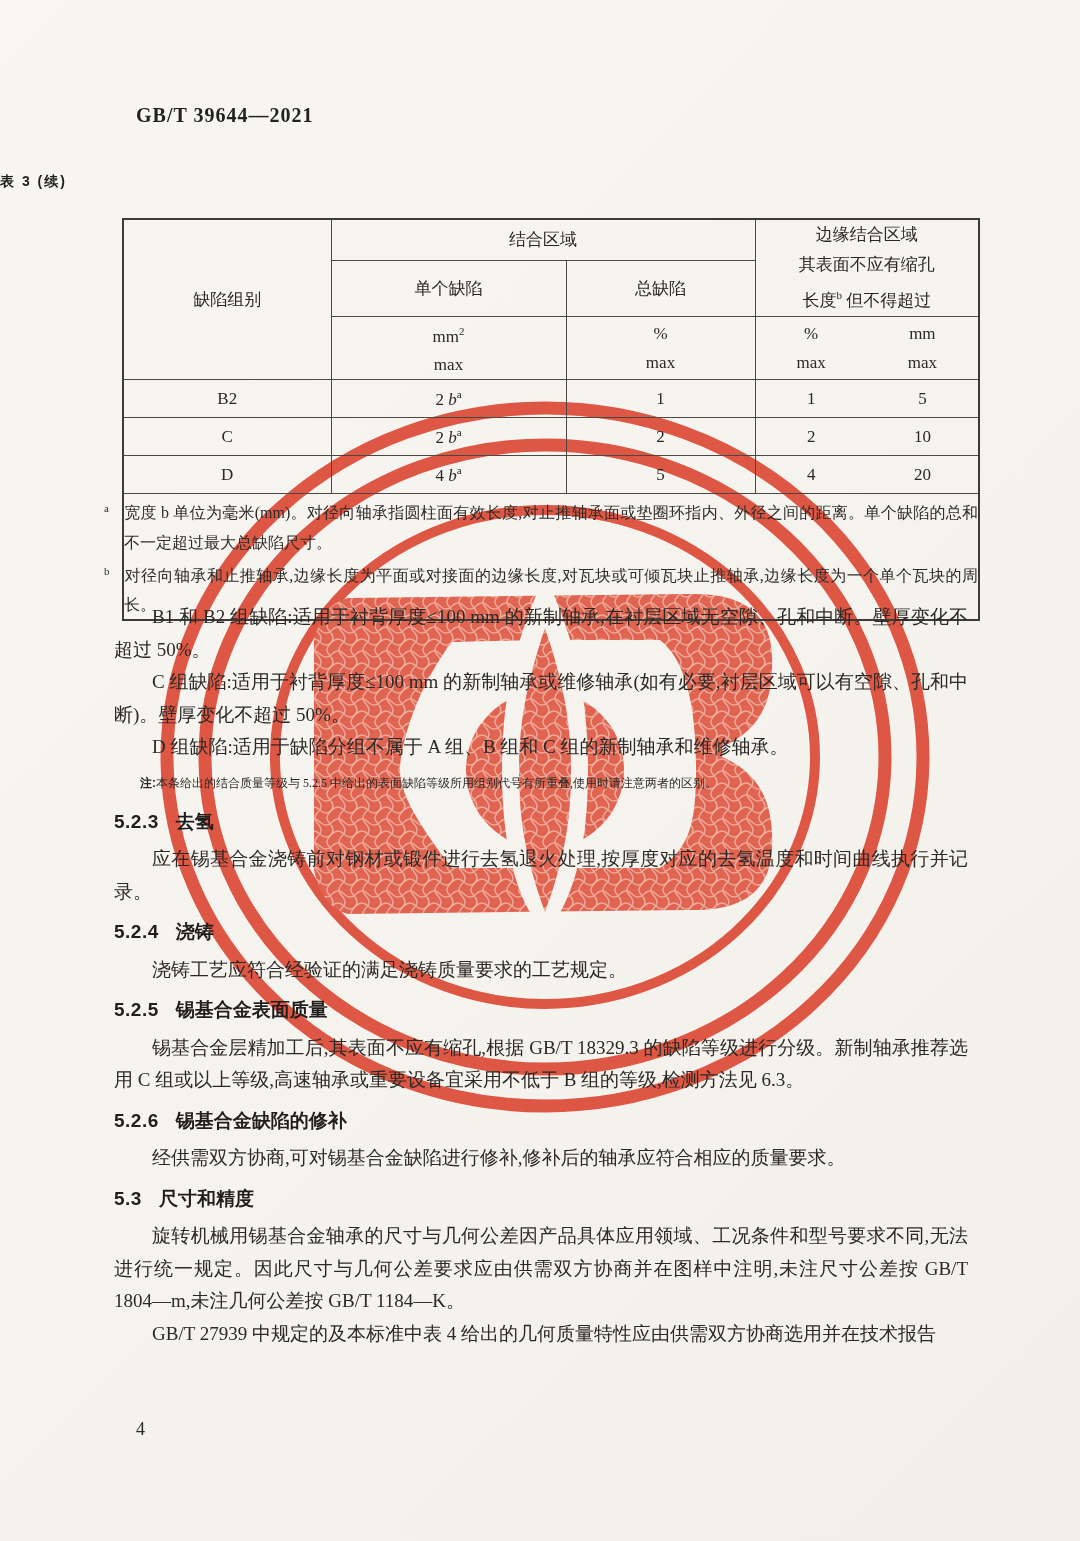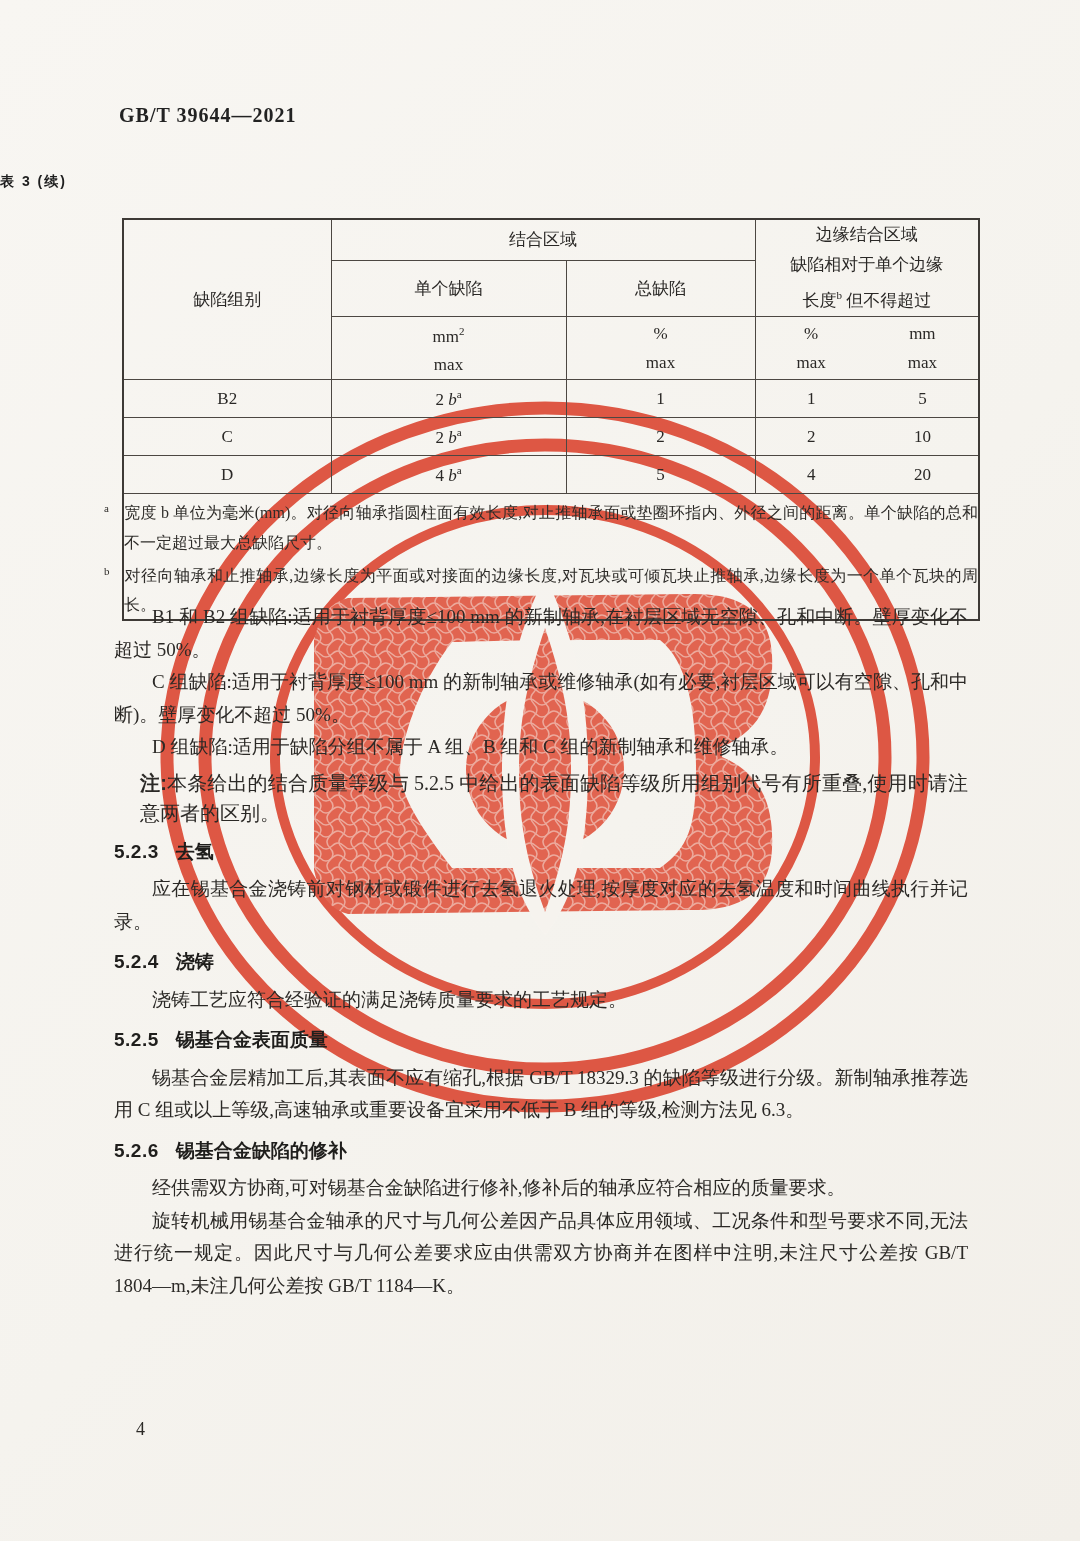--- a/index.html
+++ b/index.html
@@ -7,21 +7,21 @@
     width:1080px;height:1541px;position:relative;overflow:hidden;
     background:#f6f4f0;
     font-family:"Liberation Serif","DejaVu Serif",serif;
     color:#2d2b28;
   }
   .page{position:absolute;inset:0;background:linear-gradient(135deg,#f8f6f2 0%,#f5f3ee 55%,#f2efe9 100%);}
   .watermark{position:absolute;left:0;top:0;z-index:1;pointer-events:none;}
   .content{position:absolute;inset:0;z-index:2;}
 
   .doc-code{
-    position:absolute;left:119px;top:104px;
+    position:absolute;left:136px;top:104px;
     font-size:20px;font-weight:bold;letter-spacing:1px;color:#222;
   }
   .table-title{
     position:absolute;left:0;top:173px;width:100%;
     font-family:"Liberation Sans","DejaVu Sans",sans-serif;
     font-weight:bold;font-size:14px;color:#1e1e1e;letter-spacing:2px;
   }
 
   table.std{
     position:absolute;left:122px;top:218px;width:856px;
@@ -50,21 +50,21 @@
   }
   .fn{text-indent:-20px;text-align:justify;}
   .fn sup{display:inline-block;width:14px;text-indent:0;margin-right:6px;font-size:11px;}
 
   .bodytext{
     position:absolute;left:114px;top:601px;width:854px;
     font-size:19px;line-height:32.5px;text-align:justify;color:#2b2926;
   }
   .bodytext p.para{margin:0;text-indent:2em;}
   p.note{
-    margin:4px 0 0 0;padding-left:26px;font-size:20px;line-height:30px;text-indent:0;
+    margin:4px 0 0 0;padding-left:26px;font-size:12px;line-height:30px;text-indent:0;
   }
   .note-label{font-family:"Liberation Sans","DejaVu Sans",sans-serif;font-weight:bold;}
   .sec-heading{
     font-family:"Liberation Sans","DejaVu Sans",sans-serif;
     font-weight:bold;font-size:19px;line-height:32.5px;
     margin:8px 0 5px 0;color:#1f1e1c;
   }
   .sec-num{margin-right:17px;letter-spacing:0.5px;}
   .page-number{
     position:absolute;left:136px;top:1419px;font-size:18px;color:#2b2926;
@@ -121,21 +121,21 @@
           <col style="width:235px">
           <col style="width:189px">
           <col style="width:224px">
       </colgroup>
       <tbody>
           <tr class="hdr1">
         <th rowspan="3" class="group-head">缺陷组别</th>
         <th colspan="2">结合区域</th>
         <th rowspan="2" class="edge-head">
           <div>边缘结合区域</div>
-          <div>缺陷相对于单个边缘</div>
+          <div>其表面不应有缩孔</div>
           <div><span>长度</span><sup>b</sup><span> 但不得超过</span></div>
         </th>
       </tr>
       <tr class="hdr2">
         <th>单个缺陷</th>
         <th>总缺陷</th>
       </tr>
       <tr class="hdr3">
         <th>
           <div class="unit-line"><span>mm</span><sup>2</sup></div>
@@ -209,19 +209,21 @@
 
       <div class="sec-heading"><span class="sec-num">5.2.4</span><span>浇铸</span></div>
       <p class="para">浇铸工艺应符合经验证的满足浇铸质量要求的工艺规定。</p>
 
       <div class="sec-heading"><span class="sec-num">5.2.5</span><span>锡基合金表面质量</span></div>
       <p class="para">锡基合金层精加工后,其表面不应有缩孔,根据 GB/T 18329.3 的缺陷等级进行分级。新制轴承推荐选用 C 组或以上等级,高速轴承或重要设备宜采用不低于 B 组的等级,检测方法见 6.3。</p>
 
       <div class="sec-heading"><span class="sec-num">5.2.6</span><span>锡基合金缺陷的修补</span></div>
       <p class="para">经供需双方协商,可对锡基合金缺陷进行修补,修补后的轴承应符合相应的质量要求。</p>
 
+      <div class="sec-heading"><span class="sec-num">5.3</span><span>尺寸和精度</span></div>
       <p class="para">旋转机械用锡基合金轴承的尺寸与几何公差因产品具体应用领域、工况条件和型号要求不同,无法进行统一规定。因此尺寸与几何公差要求应由供需双方协商并在图样中注明,未注尺寸公差按 GB/T 1804—m,未注几何公差按 GB/T 1184—K。</p>
+      <p class="para">GB/T 27939 中规定的及本标准中表 4 给出的几何质量特性应由供需双方协商选用并在技术报告</p>
     </div>
 
     <div class="page-number">4</div>
 
   </div>
 </div>
 
 </body></html>

